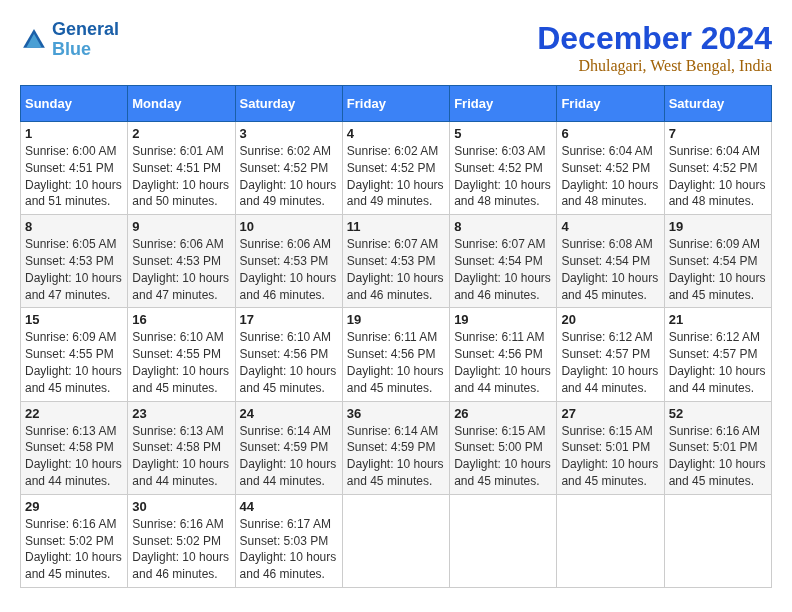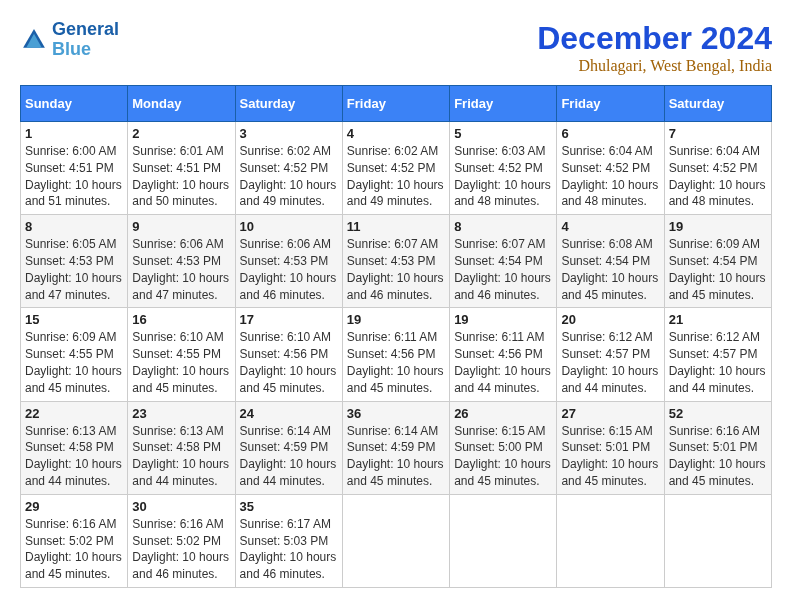--- a/index.html
+++ b/index.html
@@ -244,21 +244,21 @@
       <tr>
         <td>
         <span class="day-num">29</span>
         <span class="day-info">Sunrise: 6:16 AM<br>Sunset: 5:02 PM<br>Daylight: 10 hours and 45 minutes.</span>
       </td>
         <td>
         <span class="day-num">30</span>
         <span class="day-info">Sunrise: 6:16 AM<br>Sunset: 5:02 PM<br>Daylight: 10 hours and 46 minutes.</span>
       </td>
         <td>
-        <span class="day-num">35</span>
+        <span class="day-num">44</span>
         <span class="day-info">Sunrise: 6:17 AM<br>Sunset: 5:03 PM<br>Daylight: 10 hours and 46 minutes.</span>
       </td>
         <td class="empty-cell"></td>
         <td class="empty-cell"></td>
         <td class="empty-cell"></td>
         <td class="empty-cell"></td>
       </tr>
     </tbody>
 </table>
 

